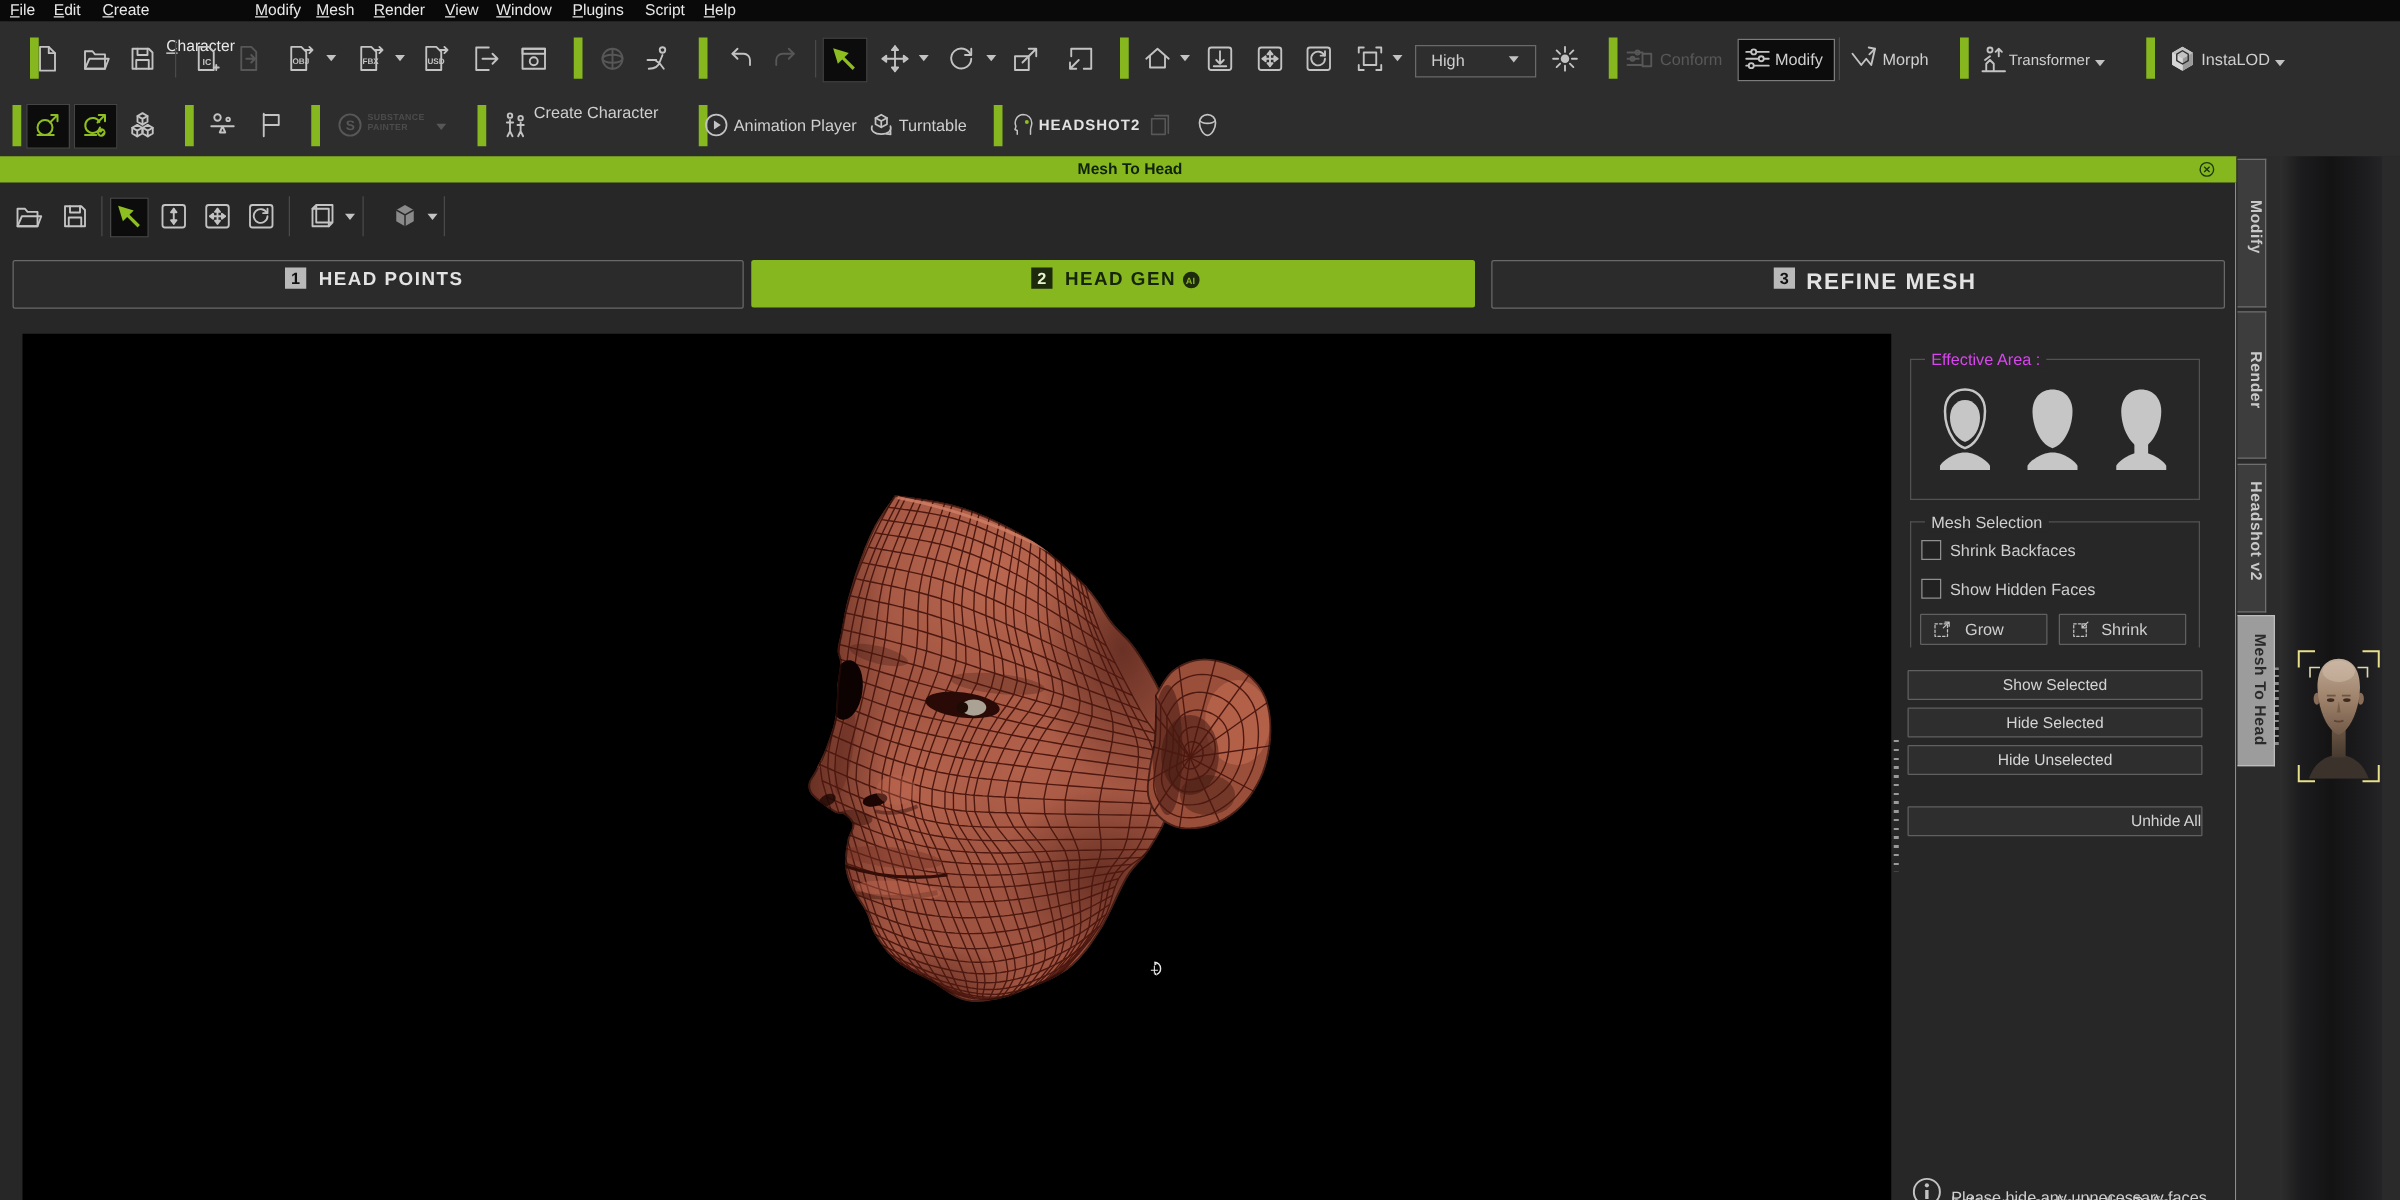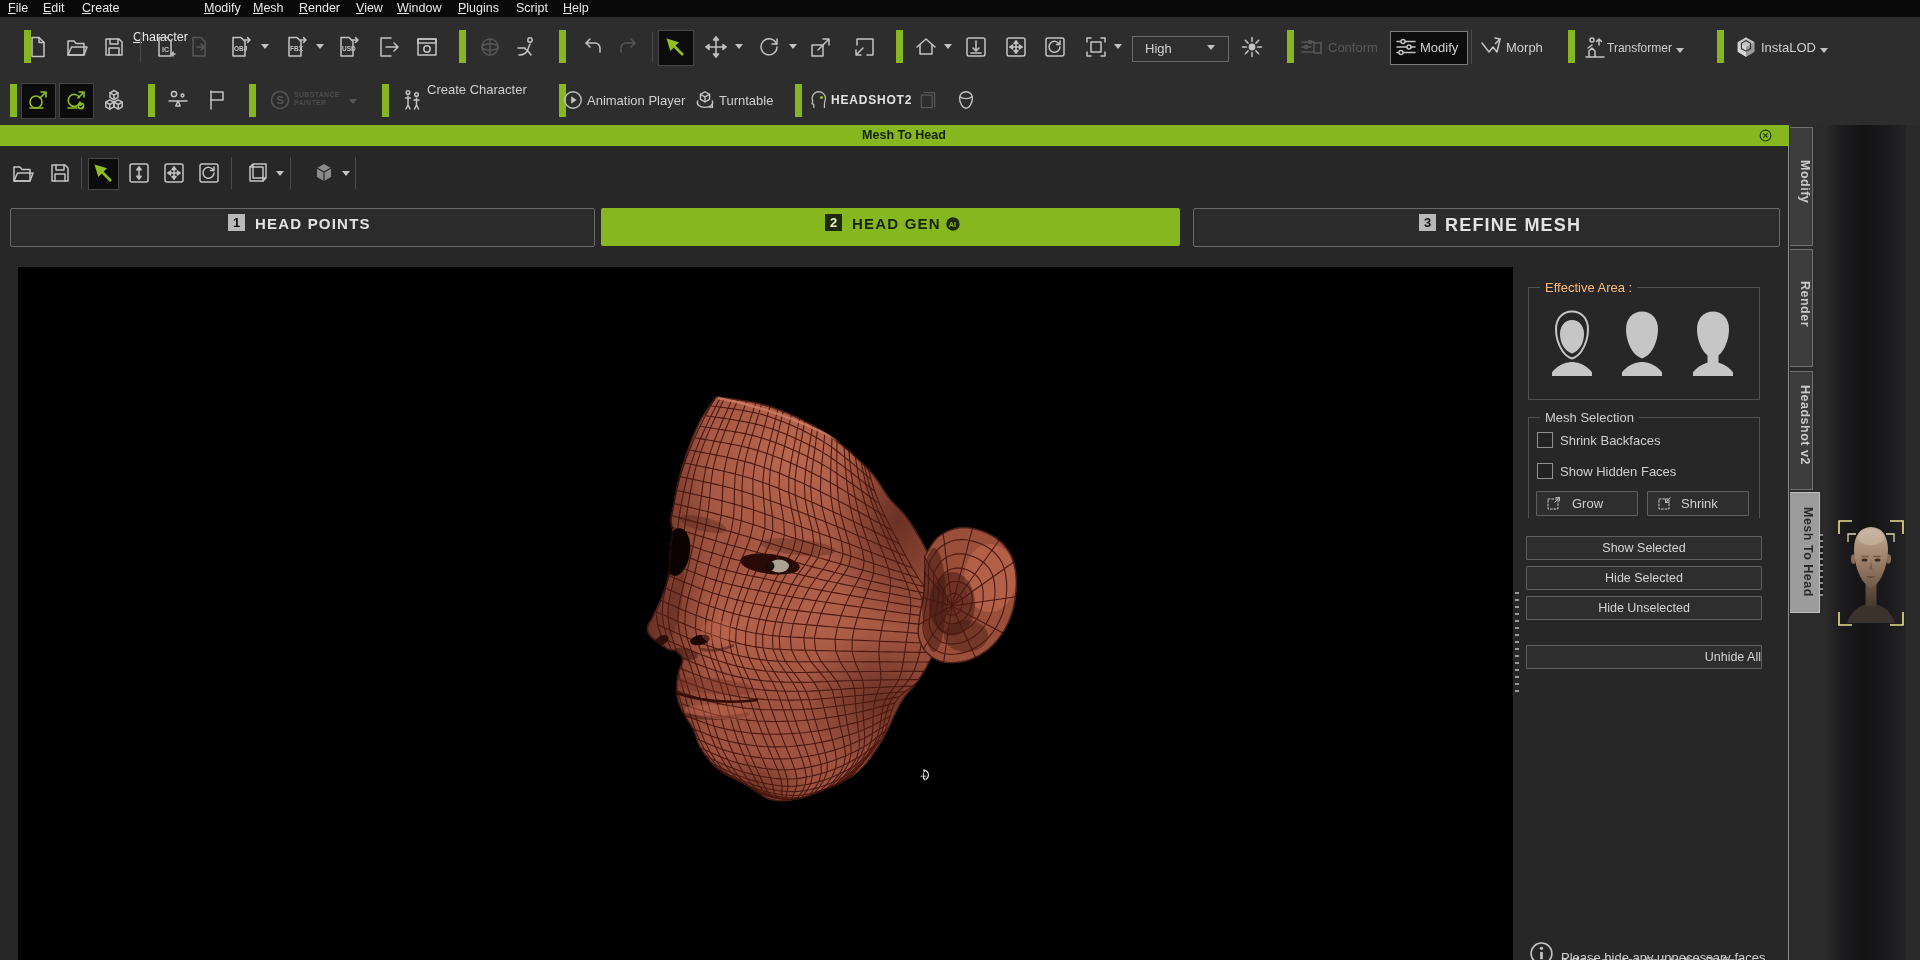--- a/index.html
+++ b/index.html
@@ -634,21 +634,21 @@
       <path d="M12 4a7 7 0 0 1 7 7 7 7 0 0 1-4 6.5" stroke="#e8e8e8" stroke-width="1.6" fill="none"></path>
       <path d="M15 19l-3-1 1.5-2.8z" fill="#e8e8e8"></path>
       <path d="M12 4l3 2-3 2z" fill="#e8e8e8"></path>
       <path d="M12 8v9M8 13h8" stroke="#e8e8e8" stroke-width="1.2"></path>
     </svg>
 </div>
 
 <div class="ab" style="left:1515px;top:592px;width:4px;height:105px;background:repeating-linear-gradient(to bottom,#9a9a9a 0 2px,#272727 2px 7px);"></div>
 
 <div class="ab" style="left:1528px;top:287px;width:230px;height:111px;border:1px solid #525252;"></div>
-<div class="ab" style="left:1540px;top:280px;background:#272727;padding:0 5px;color:#fdba74;font-size:13px;">Effective Area :</div>
+<div class="ab" style="left:1540px;top:280px;background:#272727;padding:0 5px;color:#d946ef;font-size:13px;">Effective Area :</div>
 <div class="ic" style="left:1550px;top:310px;width:44px;height:66px;">
     <svg viewBox="0 0 44 66" width="44" height="66">
       <path d="M22 1.5 C31 1.5 38 8 38 19 C38 27 35.5 35 31.5 41 C29.5 44 26.5 47 22 48.5 C17.5 47 14.5 44 12.5 41 C8.5 35 6 27 6 19 C6 8 13 1.5 22 1.5 Z" fill="none" stroke="#c6c6c6" stroke-width="2"></path>
       <path d="M22 10 C29 10 34 16 34 24 C34 33 29.5 41 22 43.5 C14.5 41 10 33 10 24 C10 16 15 10 22 10 Z" fill="#c6c6c6"></path>
       <path d="M14 53.5 C9 55.5 4 59 2 62.5 L2 66 L42 66 L42 62.5 C40 59 35 55.5 30 53.5 C27 52.5 24.5 52 22 52 C19.5 52 17 52.5 14 53.5 Z" fill="#c6c6c6"></path>
     </svg>
   </div>
 <div class="ic" style="left:1620px;top:310px;width:44px;height:66px;">
     <svg viewBox="0 0 44 66" width="44" height="66">
       <path d="M22 1.5 C31 1.5 38 8 38 19 C38 27 35.5 35 31.5 41 C29.5 44 26.5 47 22 48.5 C17.5 47 14.5 44 12.5 41 C8.5 35 6 27 6 19 C6 8 13 1.5 22 1.5 Z" fill="#c6c6c6"></path>

